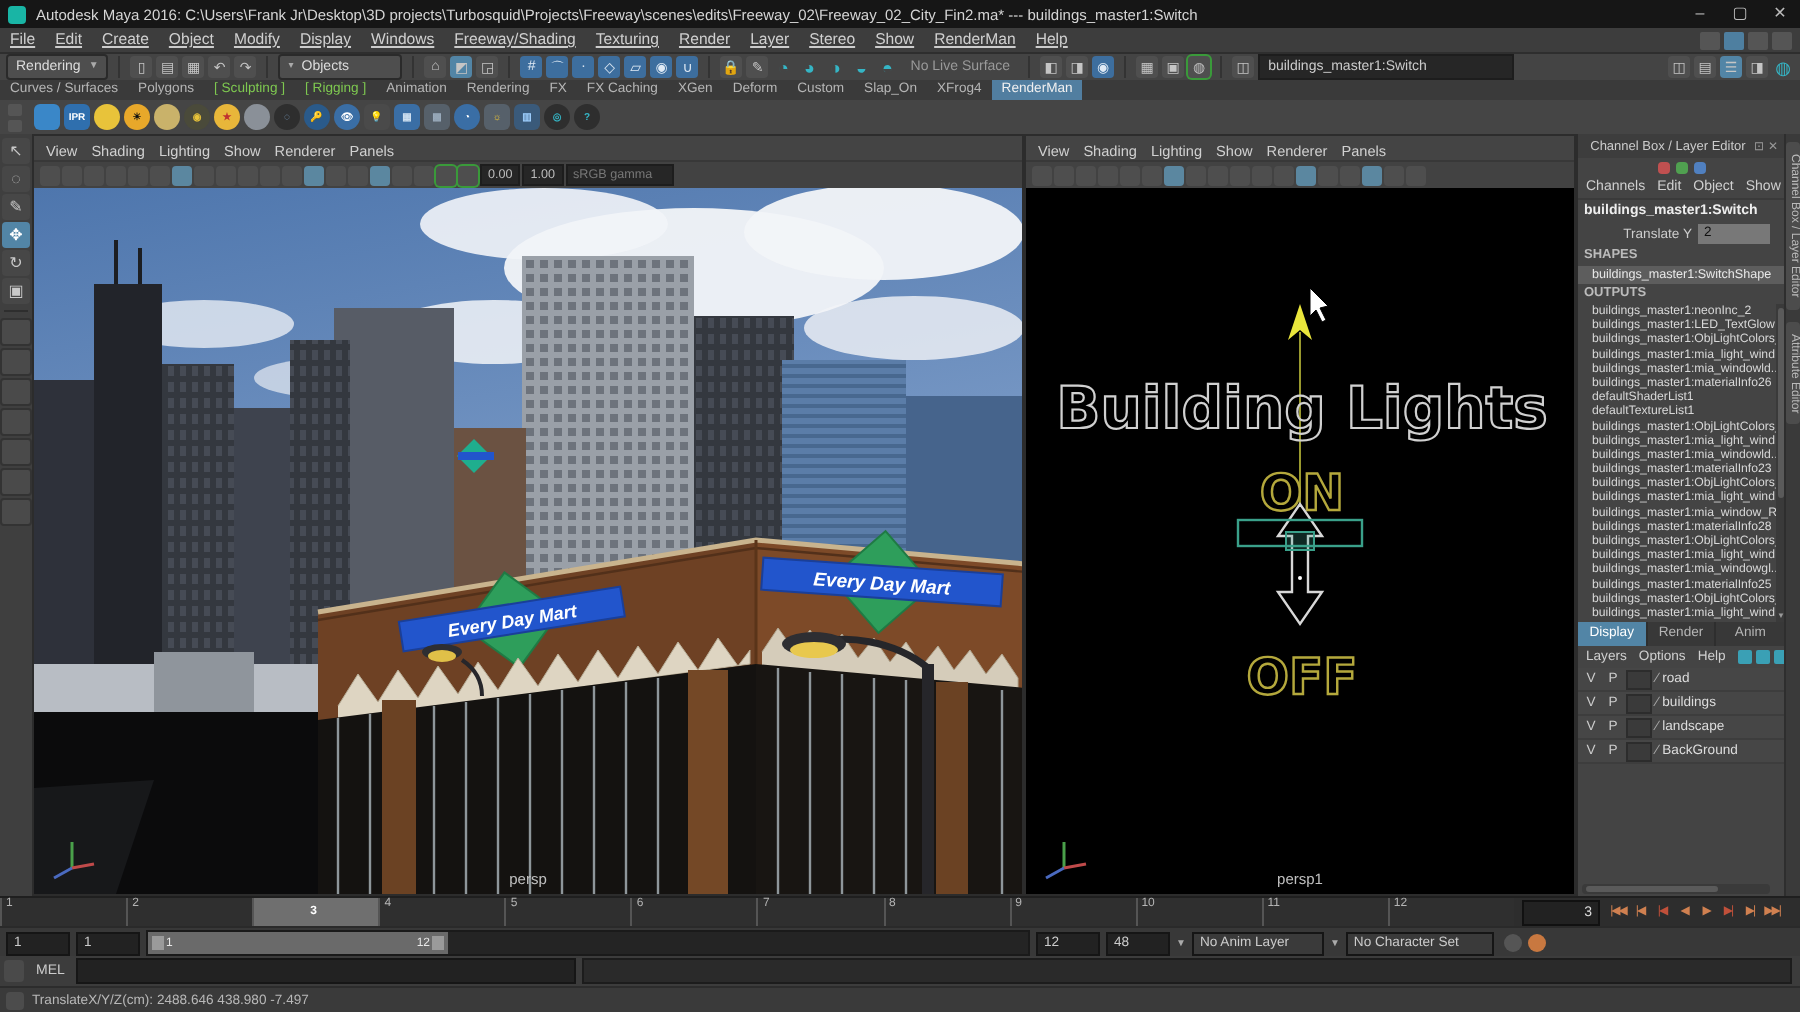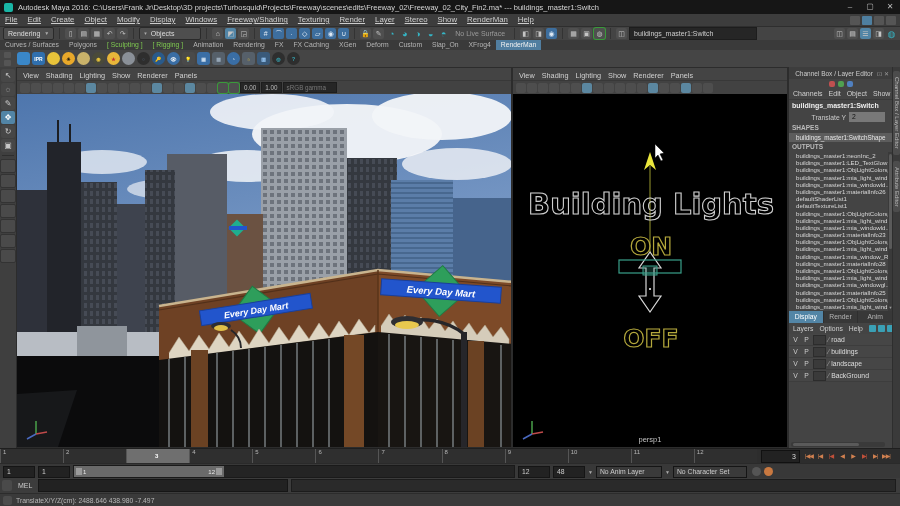--- a/index.html
+++ b/index.html
@@ -441,20 +441,21 @@
             <path d="M214,236 C220,240 224,246 224,254" stroke="#26262a" stroke-width="2" fill="none"></path>
             <ellipse cx="204" cy="232" rx="10" ry="4" fill="#2e2e32"></ellipse>
             <ellipse cx="204" cy="234" rx="7" ry="3" fill="#e0c048"></ellipse>
           </g>
         </svg>
         <svg class="gizmo" width="26" height="24">
           <line x1="13" y1="17" x2="13" y2="4" stroke="#4aa04a" stroke-width="1.5"></line>
           <line x1="13" y1="17" x2="24" y2="15" stroke="#c04a4a" stroke-width="1.5"></line>
           <line x1="13" y1="17" x2="4" y2="22" stroke="#4a6ac0" stroke-width="1.5"></line>
         </svg>
+        <div class="cam-label">persp</div>
       </div>
     </div>
 
     <div class="viewport vp-right">
       <div class="vp-menus">
           <div class="">View</div>
           <div class="">Shading</div>
           <div class="">Lighting</div>
           <div class="">Show</div>
           <div class="">Renderer</div>

